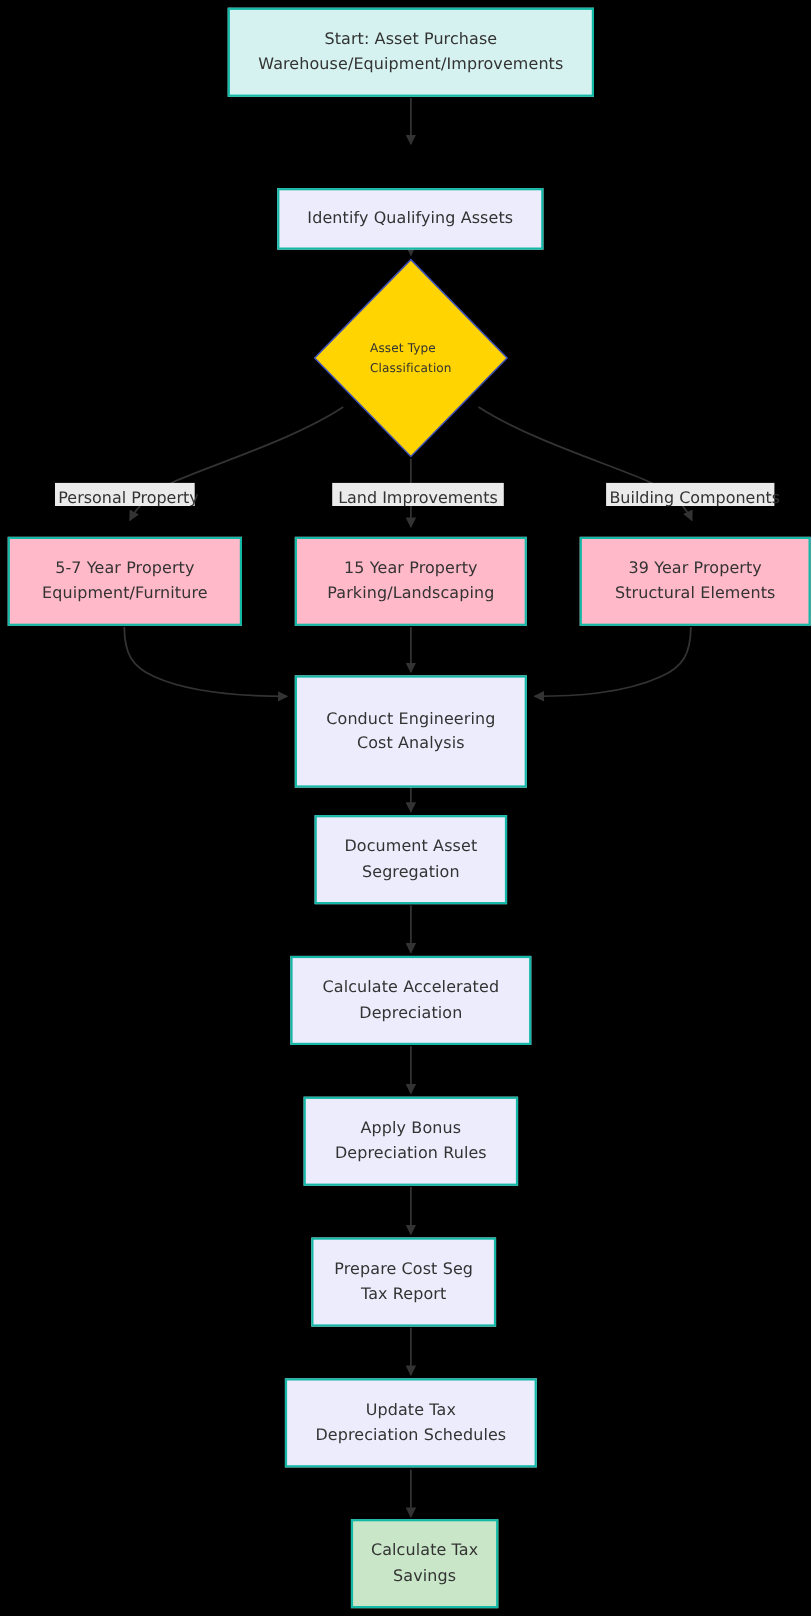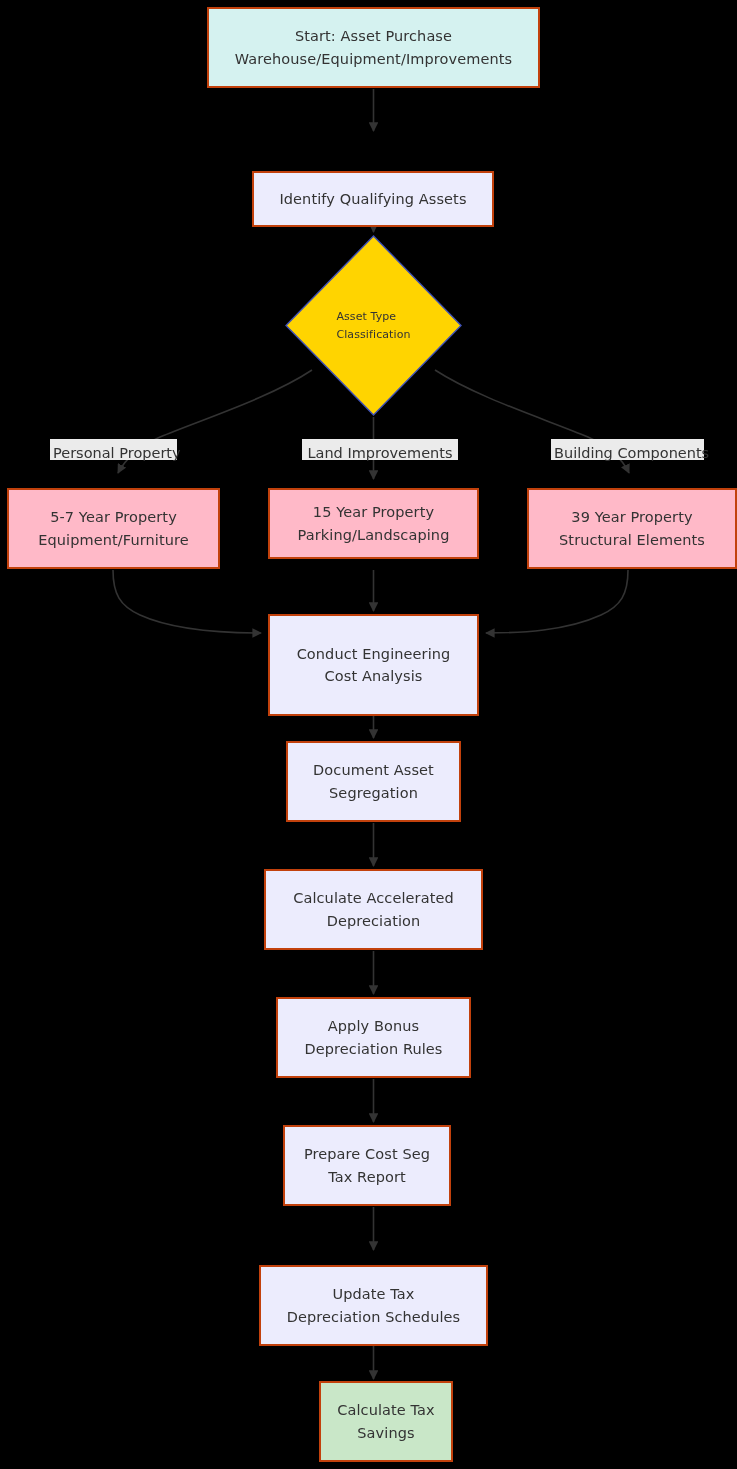--- a/index.html
+++ b/index.html
@@ -27,21 +27,21 @@
     pointer-events: none;
   }
   .node {
     position: absolute;
     box-sizing: border-box;
     display: flex;
     flex-direction: column;
     align-items: center;
     justify-content: center;
     text-align: center;
-    border: 2px solid #c2410c;
+    border: 2px solid #14b8a6;
     color: #333333;
     font-family: "DejaVu Sans", sans-serif;
     font-size: 14.5px;
     line-height: 1.55;
     letter-spacing: 0.1px;
   }
   .node .line { display: block; white-space: nowrap; }
   .fill-start   { background: #d5f2f0; }
   .fill-process { background: #ececfd; }
   .fill-pink    { background: #ffb9c8; }
@@ -130,21 +130,21 @@
 
   <div class="edge-label" style="left:50px; top:439px; width:127px; height:21px;">Personal Property</div>
   <div class="edge-label" style="left:302px; top:439px; width:156px; height:21px;">Land Improvements</div>
   <div class="edge-label" style="left:551px; top:439px; width:153px; height:21px;">Building Components</div>
 
   <div class="node fill-pink" style="left:7px; top:488px; width:213px; height:81px;">
     <span class="line">5-7 Year Property</span>
     <span class="line">Equipment/Furniture</span>
   </div>
 
-  <div class="node fill-pink" style="left:268px; top:488px; width:211px; height:71px;align-items:center;">
+  <div class="node fill-pink" style="left:268px; top:488px; width:211px; height:81px;align-items:center;">
     <span class="line">15 Year Property</span>
     <span class="line">Parking/Landscaping</span>
   </div>
 
   <div class="node fill-pink" style="left:527px; top:488px; width:210px; height:81px;">
     <span class="line">39 Year Property</span>
     <span class="line">Structural Elements</span>
   </div>
 
   <div class="node fill-process" style="left:268px; top:614px; width:211px; height:102px;">
@@ -165,21 +165,21 @@
   <div class="node fill-process" style="left:276px; top:997px; width:195px; height:81px;">
     <span class="line">Apply Bonus</span>
     <span class="line">Depreciation Rules</span>
   </div>
 
   <div class="node fill-process" style="left:283px; top:1125px; width:168px; height:81px;">
     <span class="line">Prepare Cost Seg</span>
     <span class="line">Tax Report</span>
   </div>
 
-  <div class="node fill-process" style="left:259px; top:1253px; width:229px; height:81px;margin-top:12px;">
+  <div class="node fill-process" style="left:259px; top:1253px; width:229px; height:81px;">
     <span class="line">Update Tax</span>
     <span class="line">Depreciation Schedules</span>
   </div>
 
   <div class="node fill-green" style="left:294px; top:1381px; width:134px; height:81px;margin-left:25px;">
     <span class="line">Calculate Tax</span>
     <span class="line">Savings</span>
   </div>
 
 </div>

